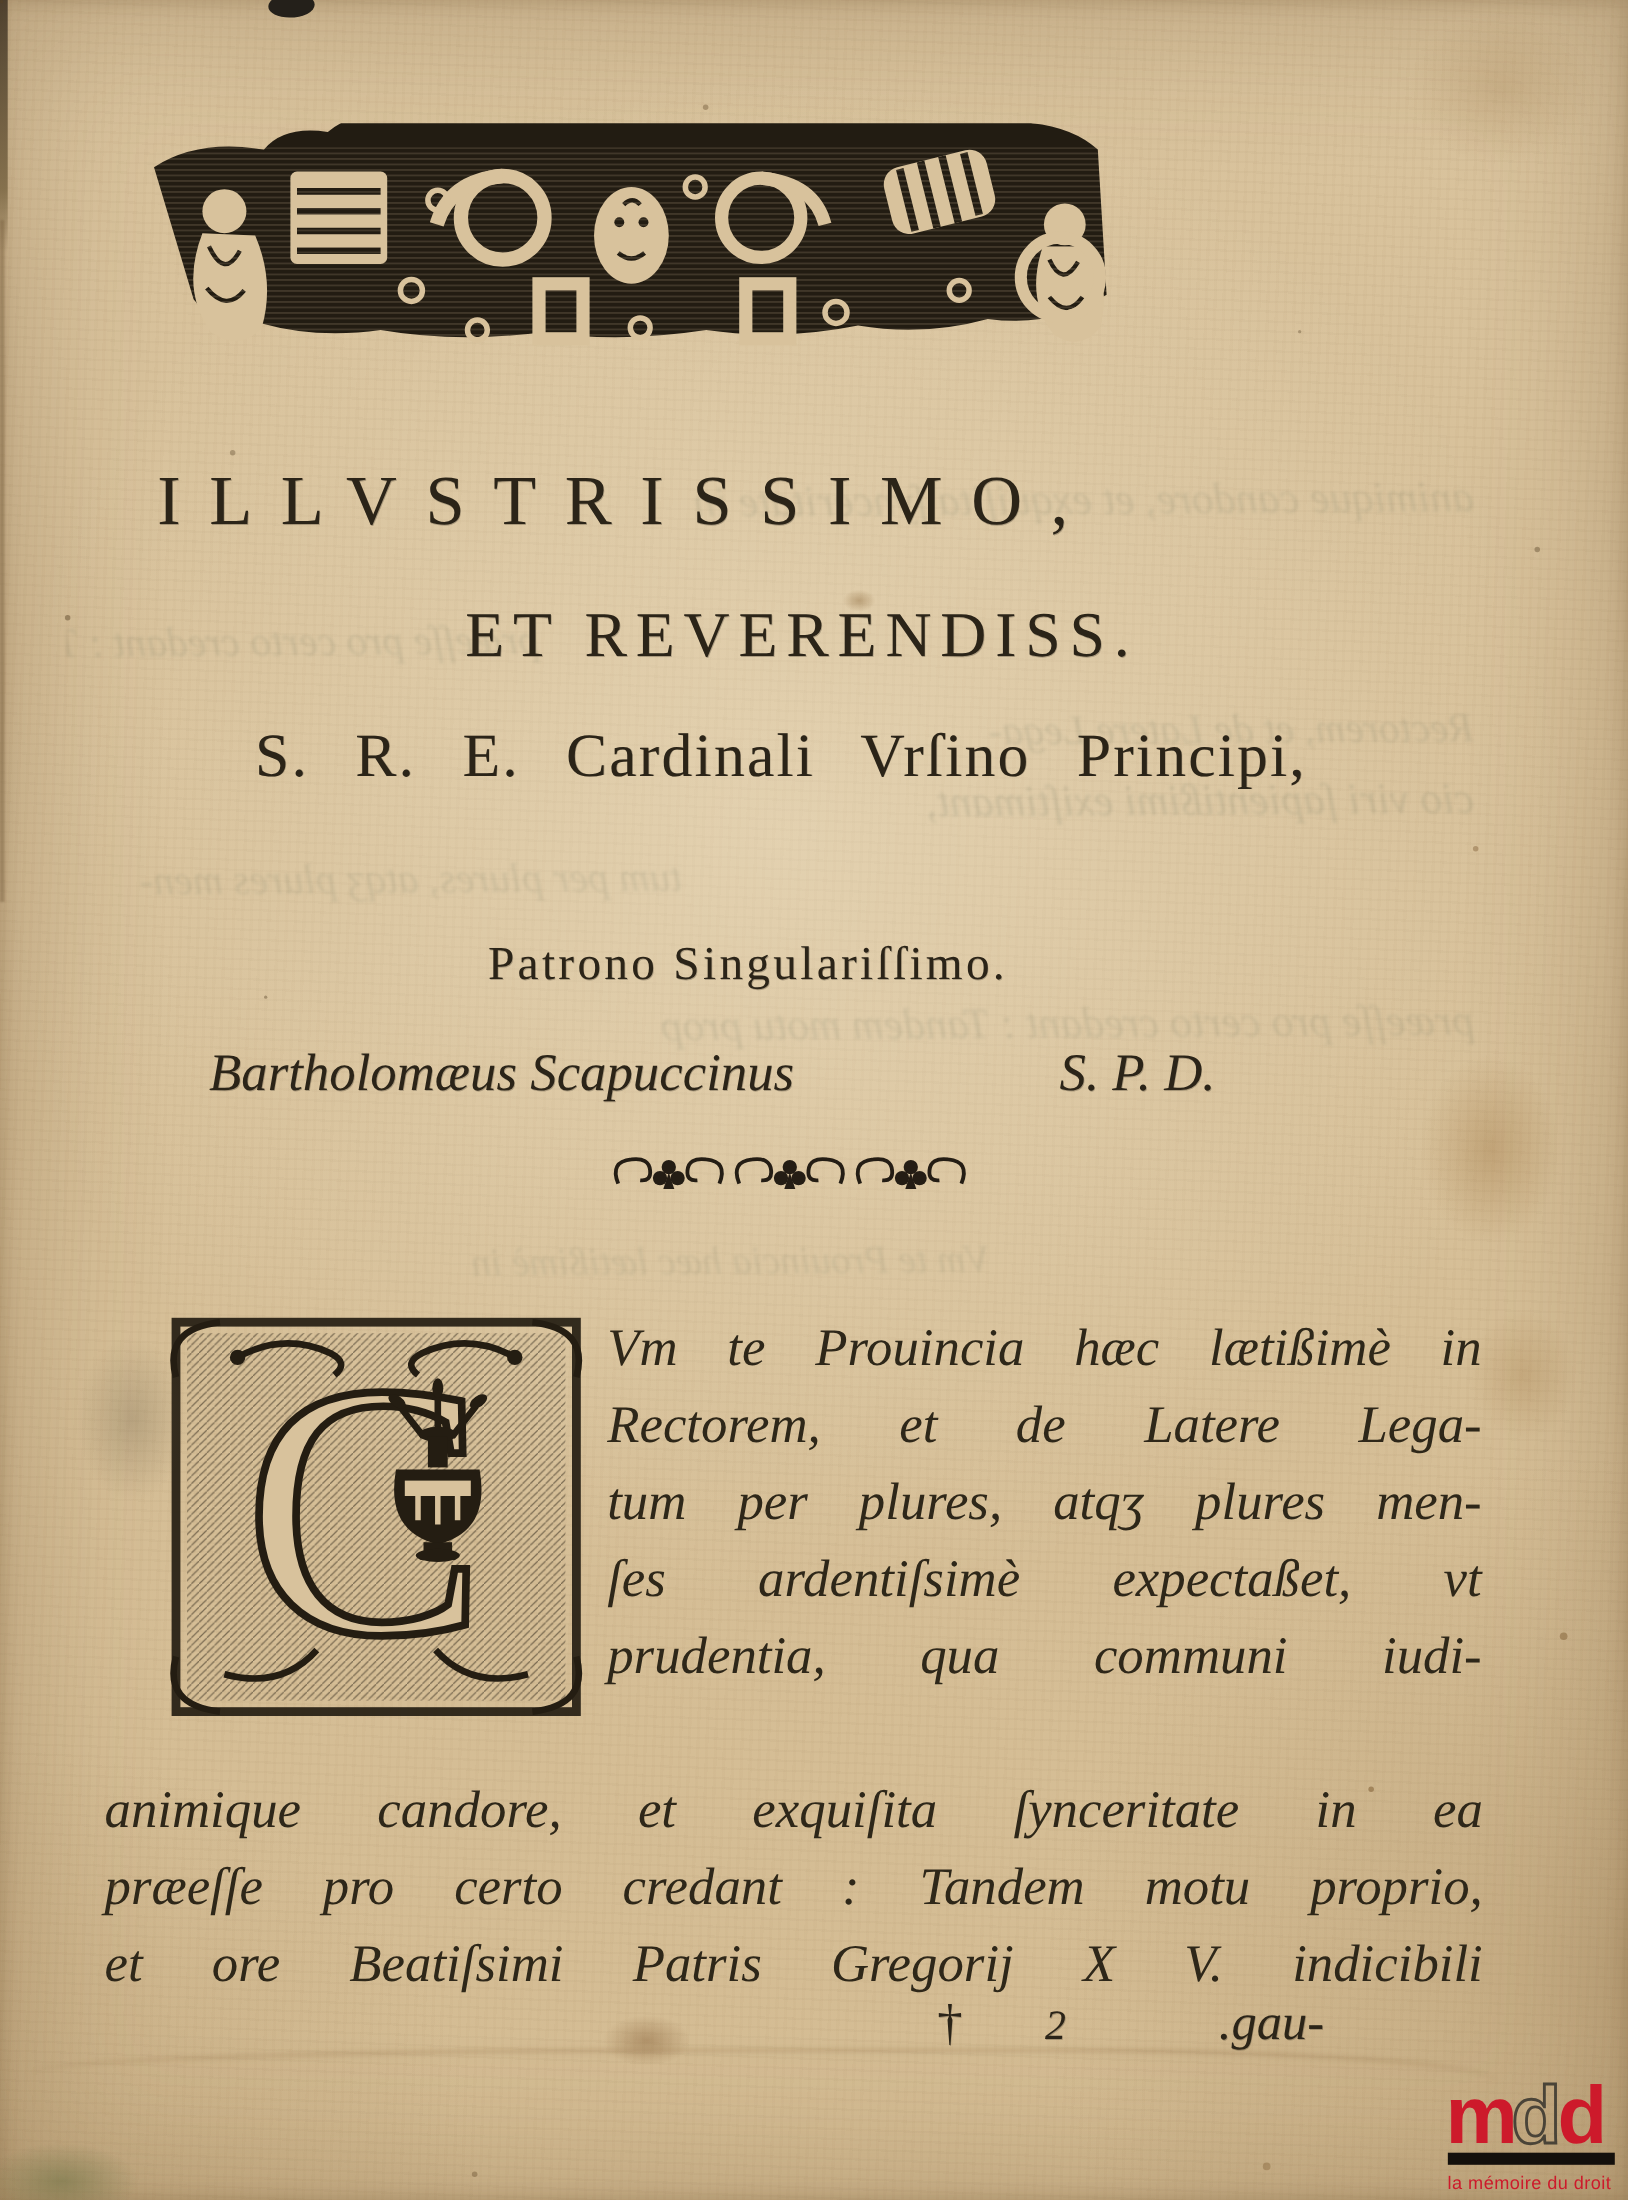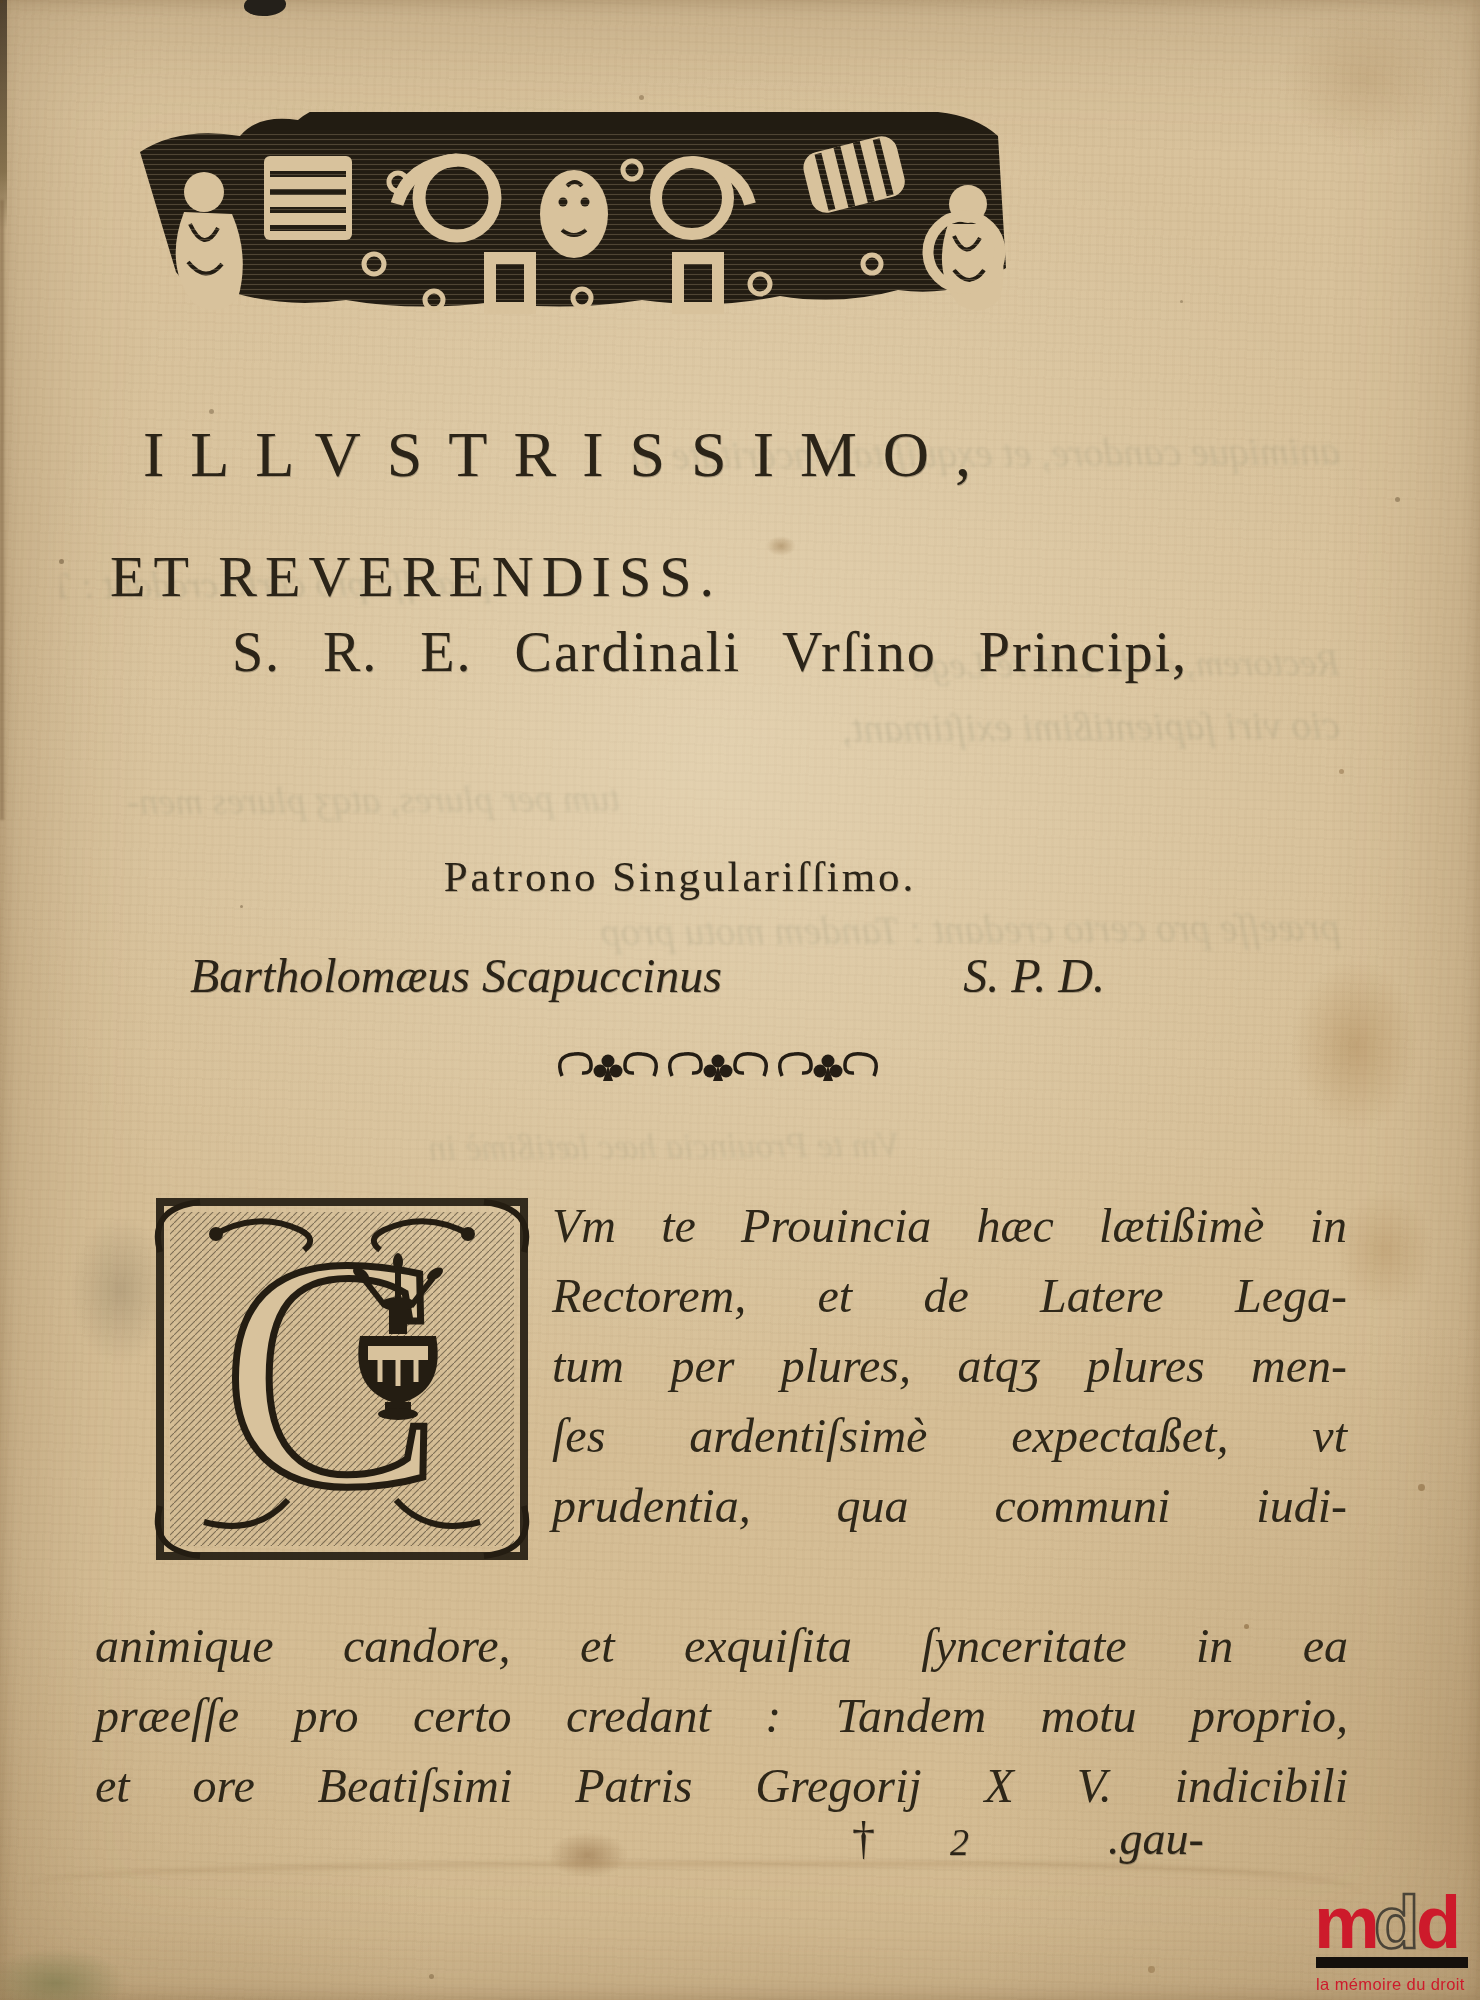--- a/index.html
+++ b/index.html
@@ -12,22 +12,22 @@
       radial-gradient(ellipse 50% 35% at 0% 100%, rgba(124,92,50,0.16), rgba(124,92,50,0) 60%),
       repeating-linear-gradient(92deg, rgba(166,134,92,0.05) 0 3px, rgba(0,0,0,0) 3px 8px),
       repeating-linear-gradient(2deg, rgba(120,95,60,0.04) 0 2px, rgba(0,0,0,0) 2px 9px),
       linear-gradient(#d9c39d,#d4bc93);
     box-shadow: inset 0 0 140px rgba(95,66,32,.30), inset 0 0 18px rgba(95,66,32,.25);
   }
   .ink{ text-shadow: .6px .9px 0 rgba(43,36,24,.28); }
   .abs{ position:absolute; }
   
   .h1{ left:100px; top:418px; width:940px; text-align:center; font-size:64px; letter-spacing:26px; }
-  .h2{ left:110px; top:543px; width:925px; text-align:left; font-size:58px; letter-spacing:8px; }
-  .h3{ left:80px;  top:620px; width:1260px; text-align:center; font-size:56px; letter-spacing:2px; word-spacing:26px; }
+  .h2{ left:110px; top:543px; width:925px; text-align:right; font-size:58px; letter-spacing:8px; }
+  .h3{ left:80px;  top:655px; width:1260px; text-align:center; font-size:56px; letter-spacing:2px; word-spacing:26px; }
   .h4{ left:90px;  top:763px; width:1240px; text-align:center; font-size:50px; letter-spacing:6px; word-spacing:12px; }
   .h5{ left:90px;  top:852px; width:1180px; text-align:center; font-size:43px; letter-spacing:3px; }
   .salutation{ left:190px; top:948px; width:915px; display:flex; justify-content:space-between;
                font-style:italic; font-size:48px;gap:10px; }
   
   .bodyline{ font-style:italic; font-size:48px; line-height:62px;
              text-align:justify; text-align-last:justify; color:#2e2719; }
   .indent{ left:552px; width:795px; }
   .full{ left:95px; width:1253px; }
   .l1{top:1195px}.l2{top:1265px}.l3{top:1335px}.l4{top:1405px}.l5{top:1475px}.l6{top:1545px}

